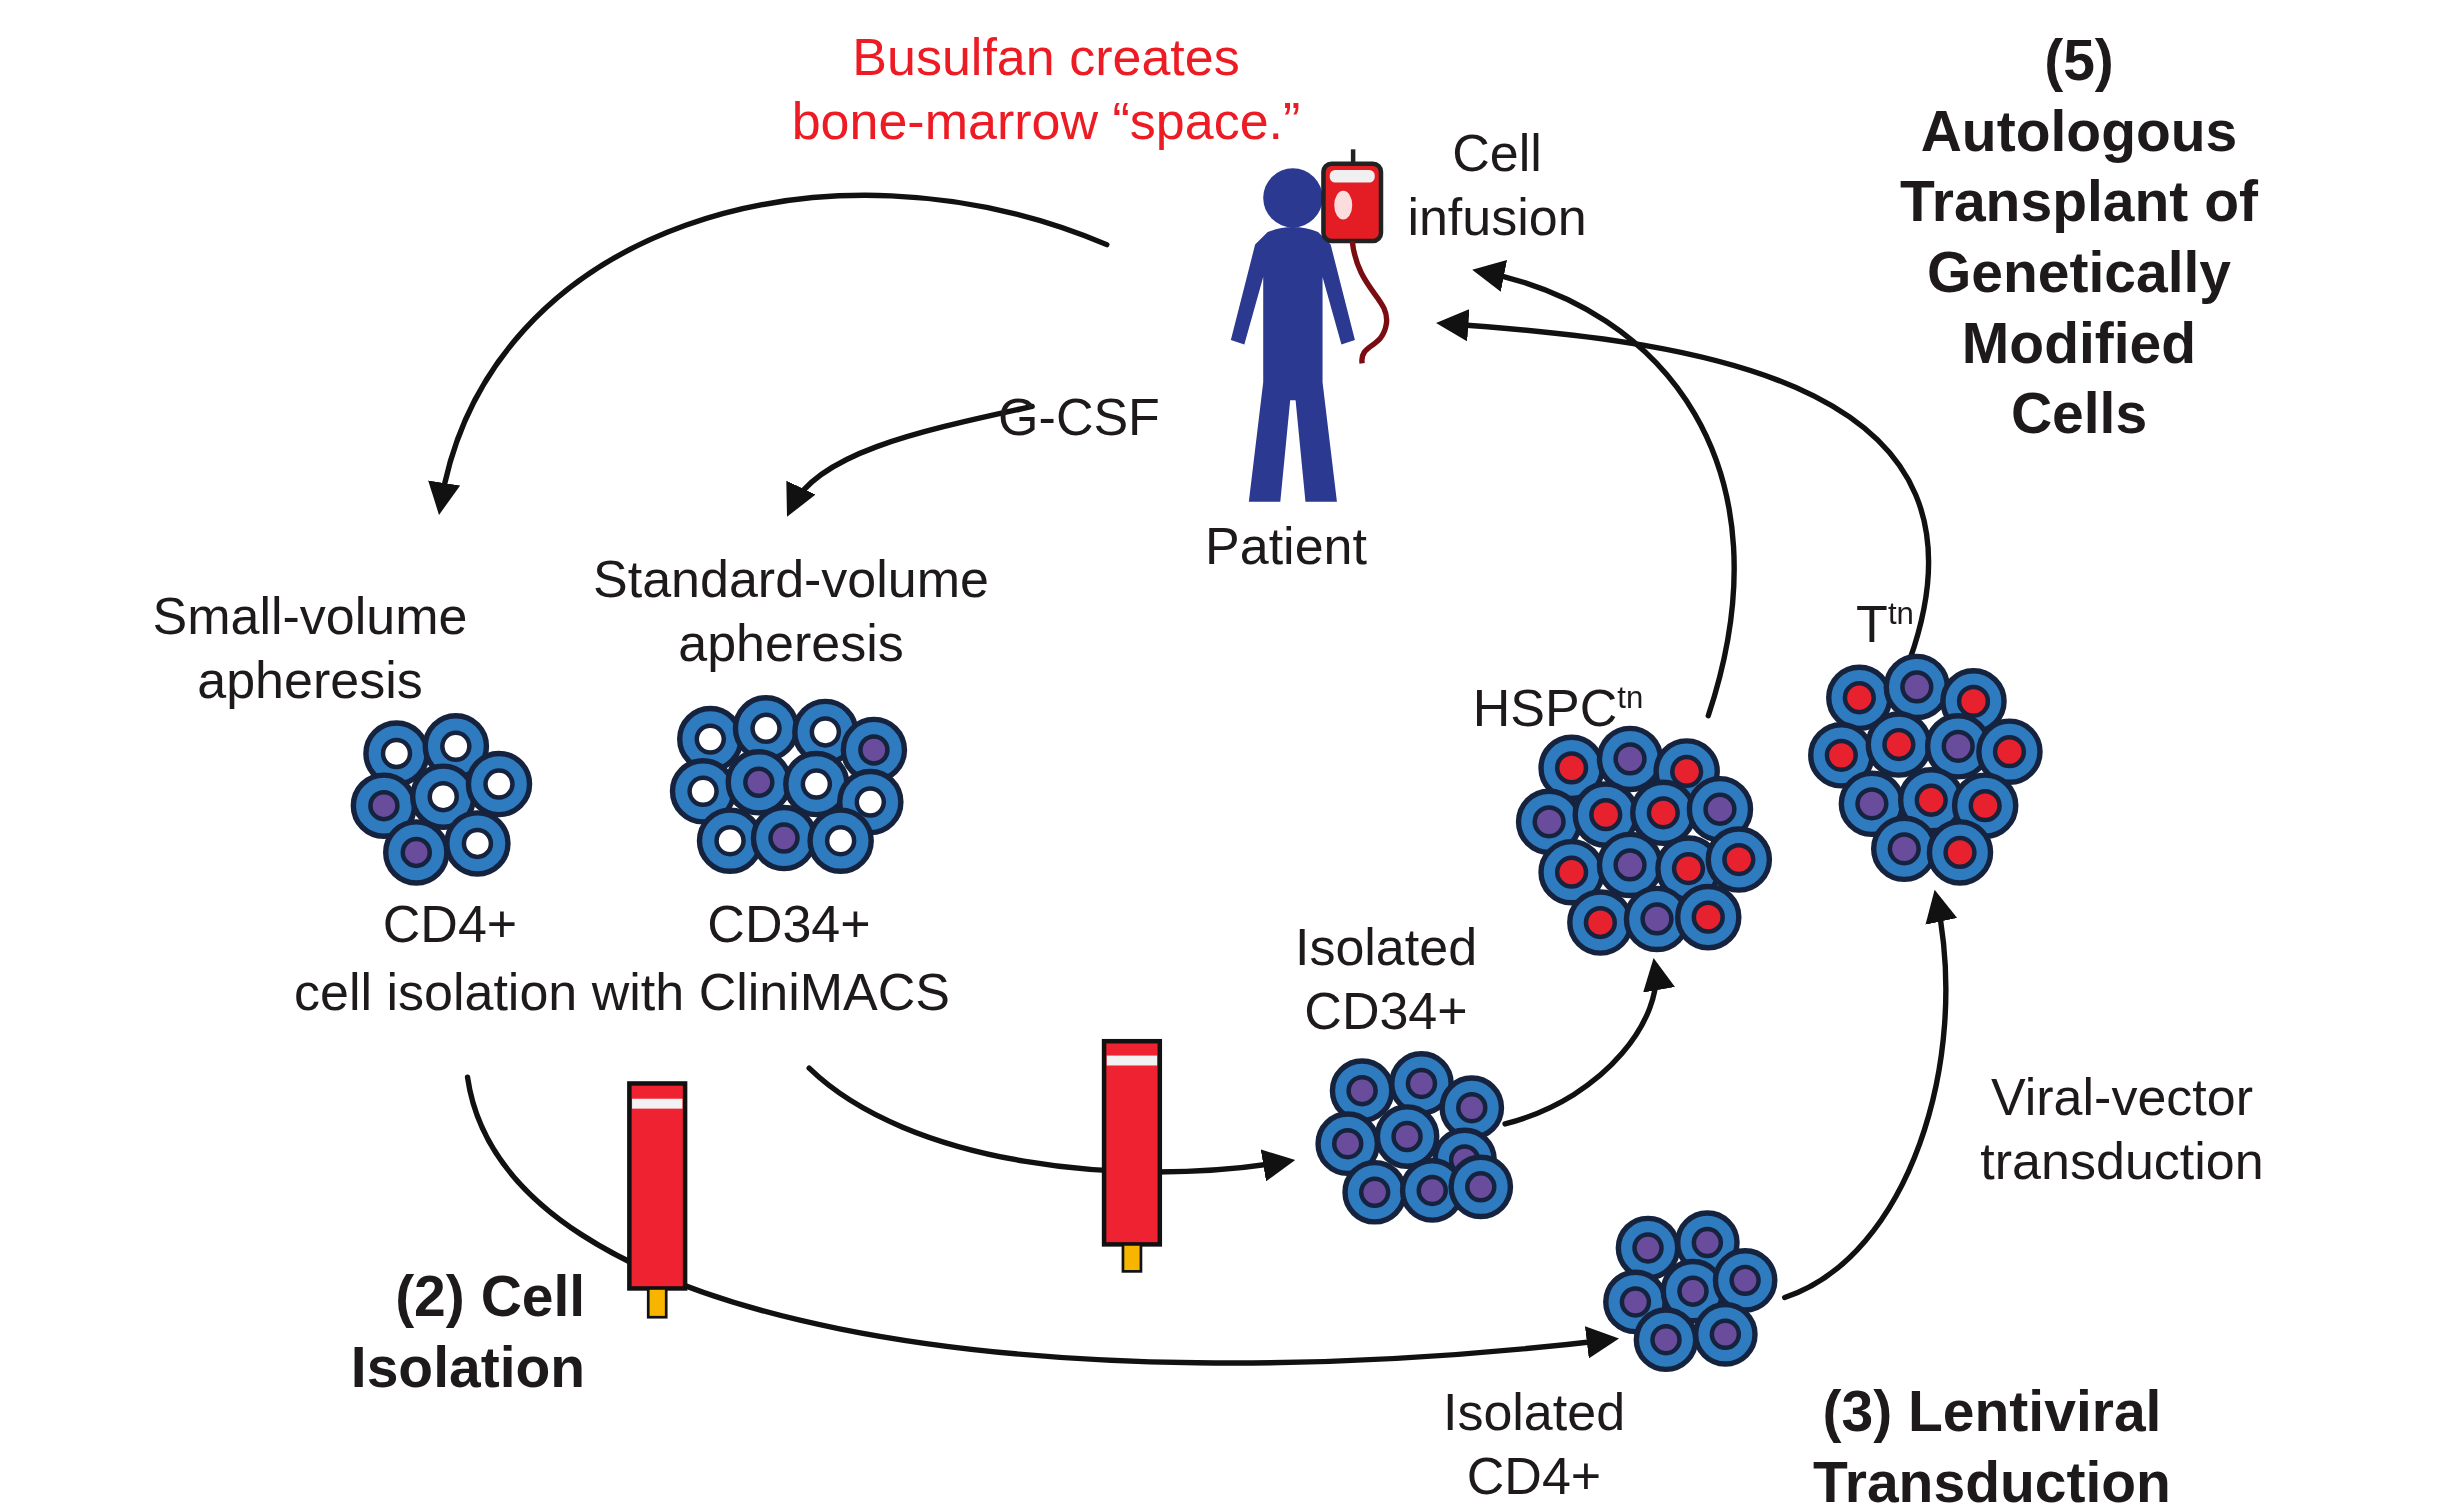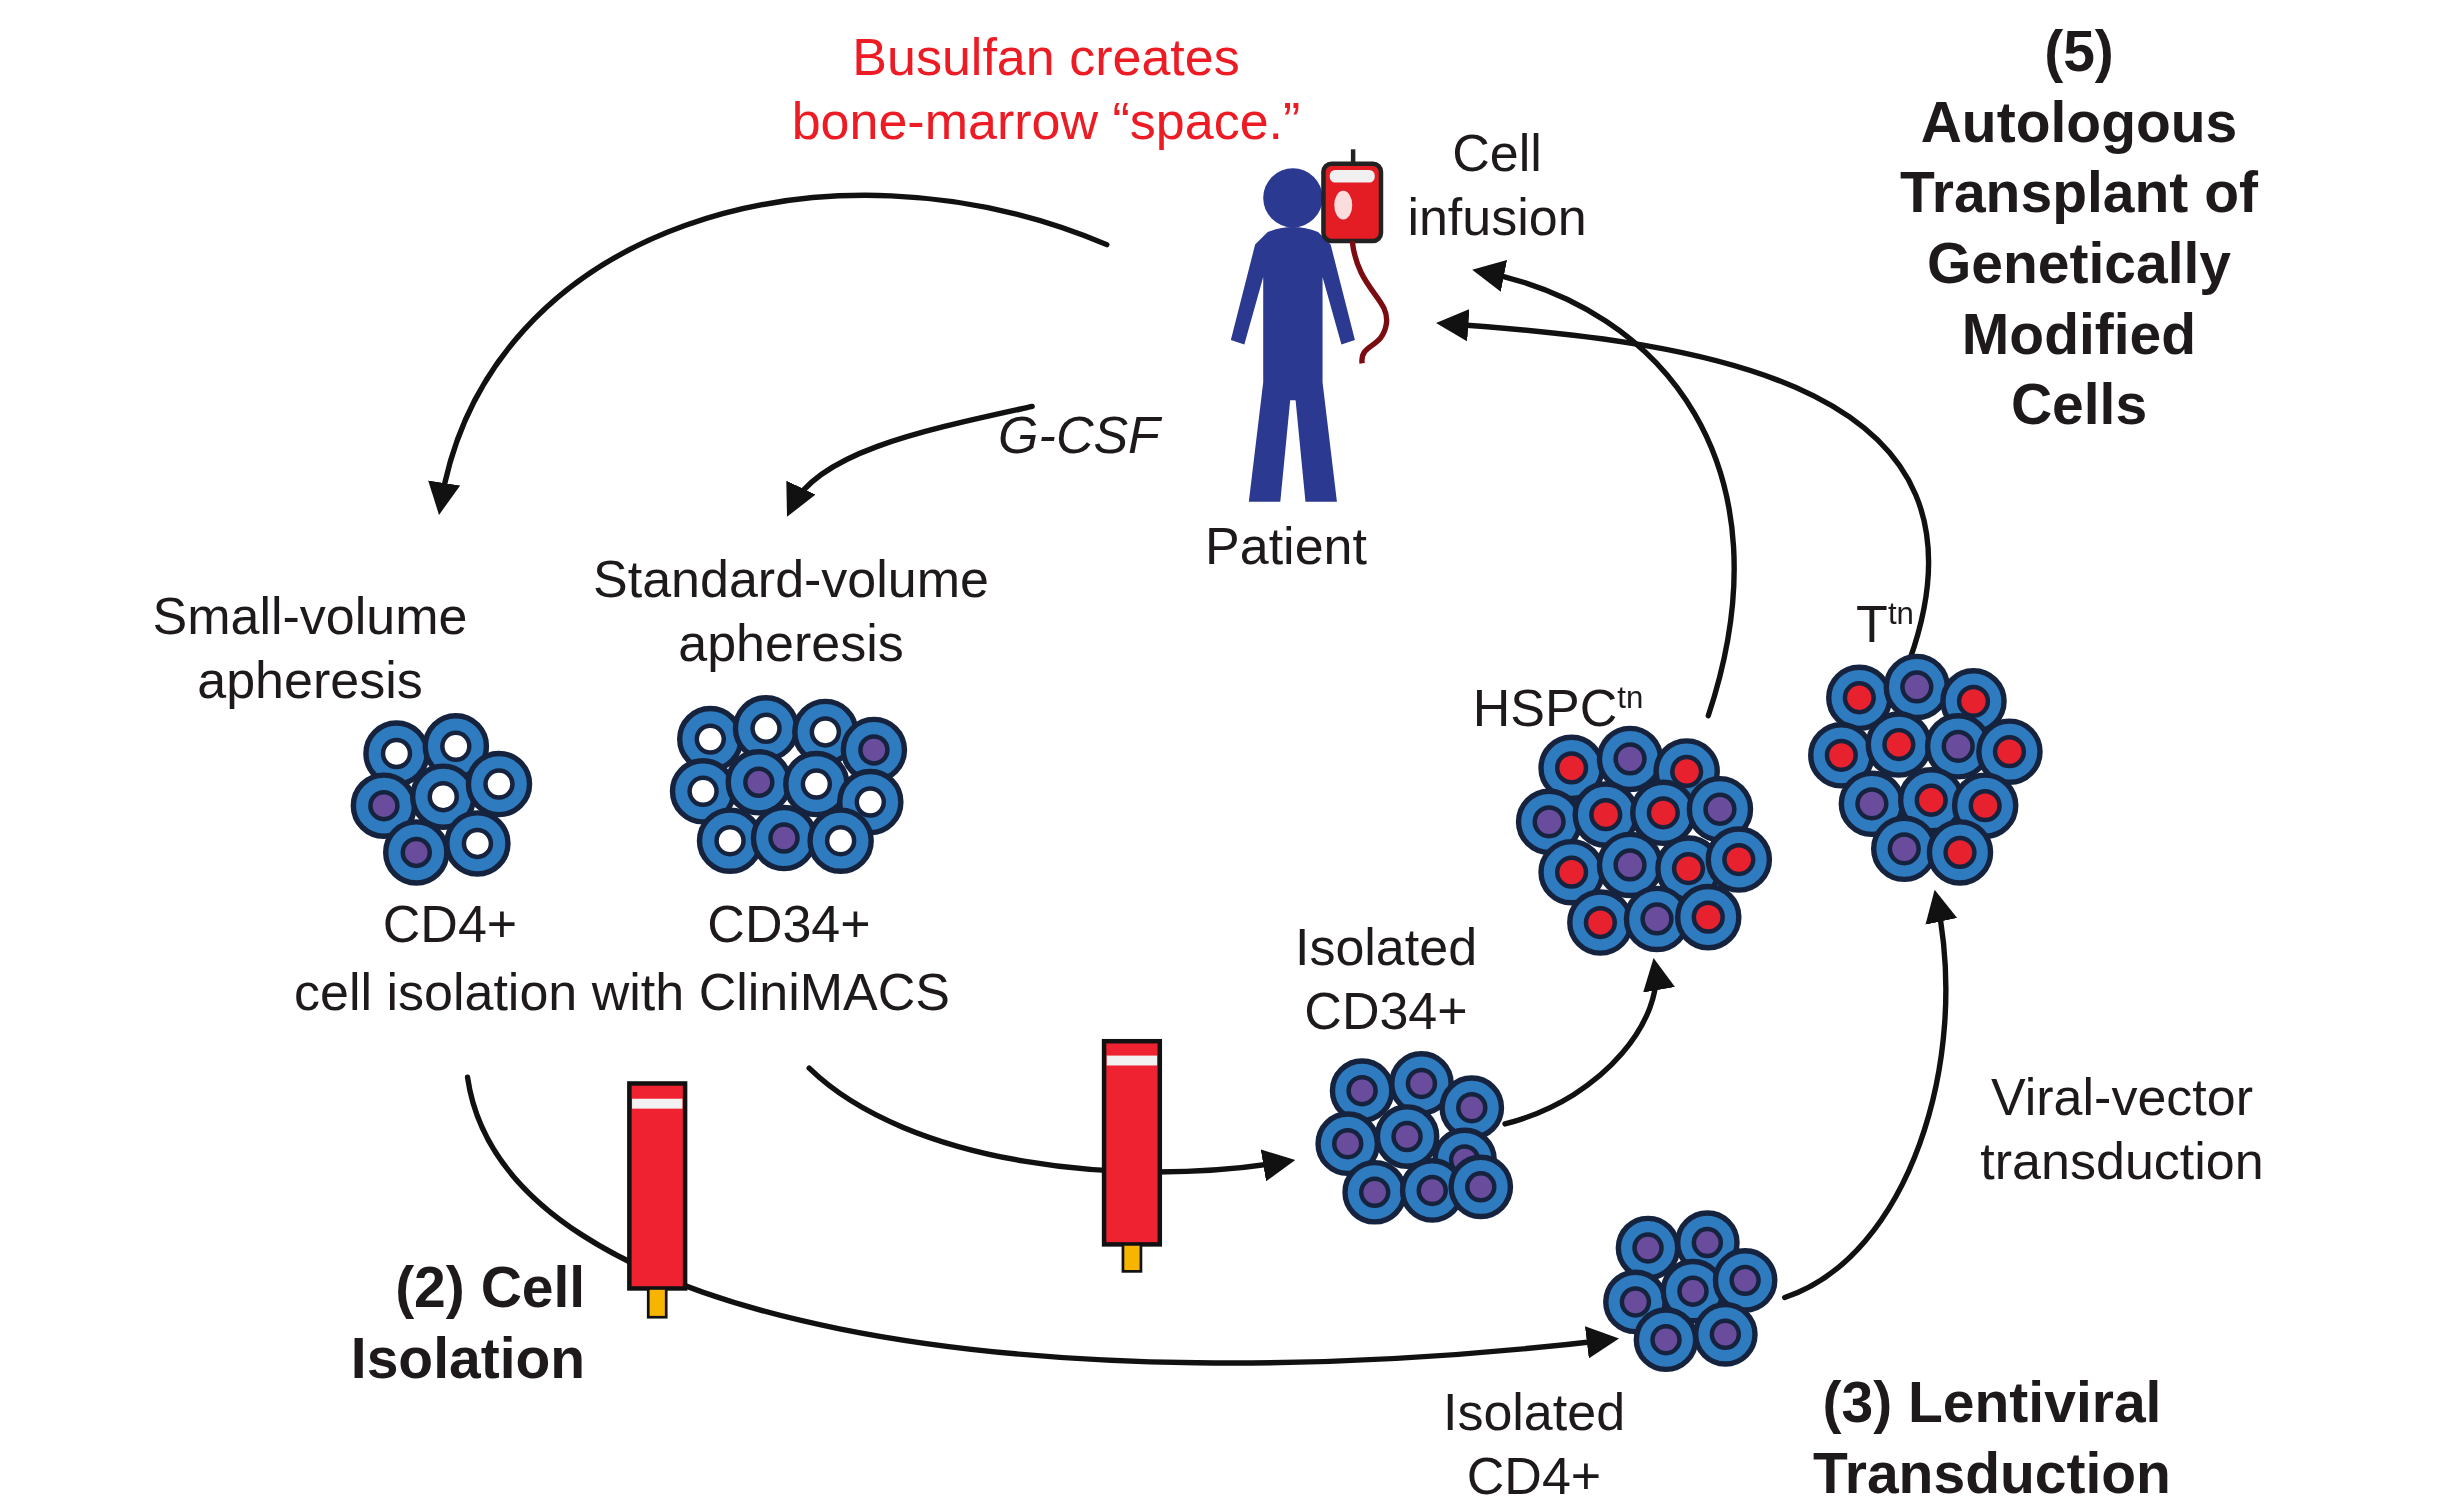--- a/index.html
+++ b/index.html
@@ -15,21 +15,21 @@
   svg.layer { position: absolute; left: 0; top: 0; }
   .lbl {
     position: absolute;
     transform: translateX(-50%);
     text-align: center;
     white-space: pre-line;
     font-size: 52px;
     line-height: 1.24;
     color: var(--ink);
   }
-  .bold { font-weight: bold; font-size: 57px; }
+  .bold { font-weight: bold; font-size: 57px; margin-top: 9px; }
   .red { color: var(--red_text); }
   .anchor-left { transform: none; text-align: left; }
   sup { font-size: 60%; }
 </style>
 </head>
 <body>
 
 <div id="canvas">
 
   <svg class="layer" width="2450" height="1507" viewBox="0 0 2725 1676">
@@ -219,21 +219,21 @@
 
   <div class="lbl red" style="left:1046px; top:25px;">Busulfan creates
 bone-marrow “space.”</div>
 
   <div class="lbl bold" style="left:2079px; top:16px;">(5) Autologous
 Transplant of
 Genetically
 Modified Cells</div>
 
 
-  <div class="lbl" style="left:1079px; top:403px;font-style:italic;">G-CSF</div>
+  <div class="lbl" style="left:1079px; top:385px;">G-CSF</div>
 
   <div class="lbl" style="left:1286px; top:514px;text-align:right;">Patient</div>
 
   <div class="lbl" style="left:310px; top:584px;">Small-volume
 apheresis</div>
 
   <div class="lbl" style="left:791px; top:547px;">Standard-volume
 apheresis</div>
 
   <div class="lbl" style="left:450px; top:892px;">CD4+</div>

